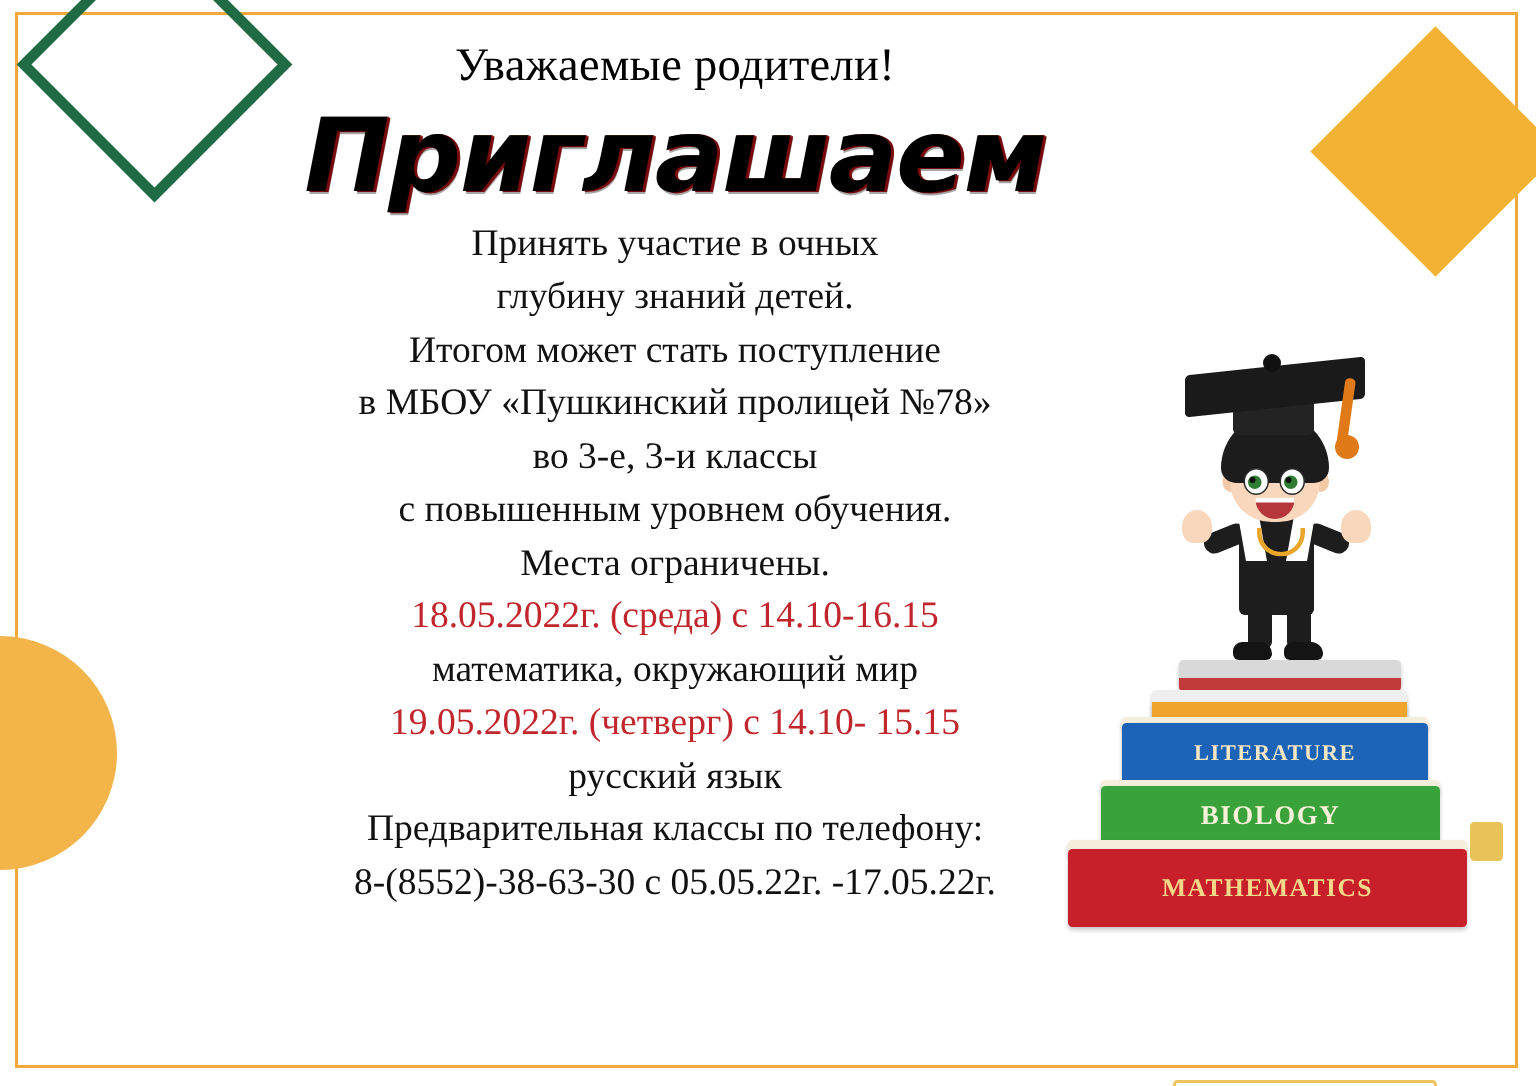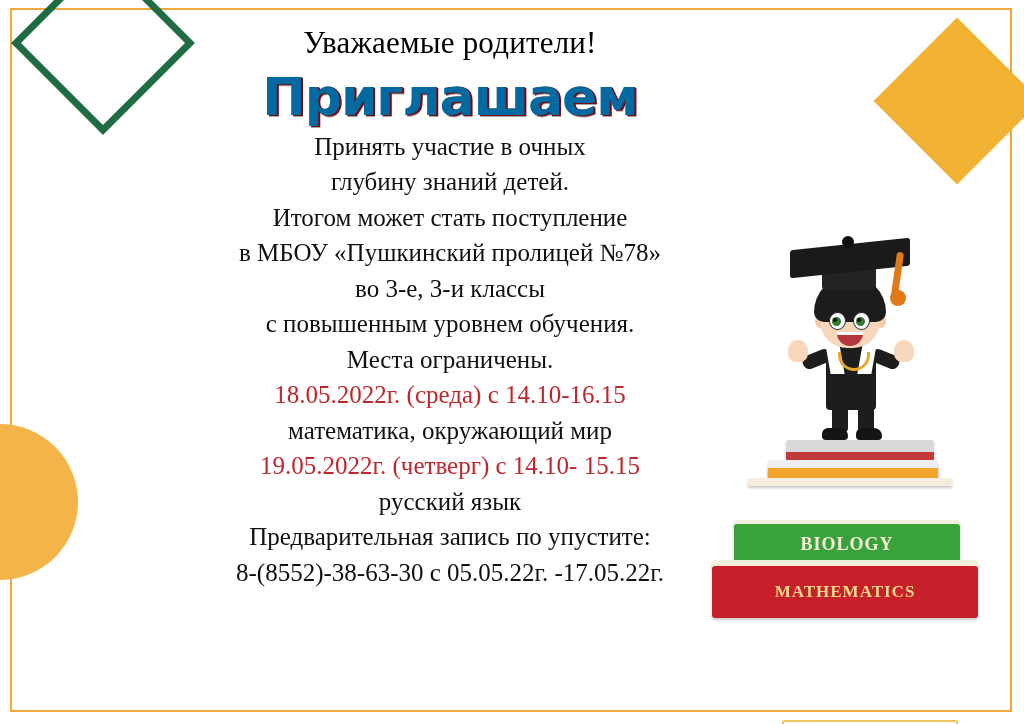--- a/index.html
+++ b/index.html
@@ -73,23 +73,24 @@
   .heading-1 {
     font-size: 31px;
     font-weight: normal;
     color: #000000;
     letter-spacing: 0.2px;
     margin: 0 0 2px 0;
     line-height: 1.25;
   }
   .heading-2 {
     font-family: "DejaVu Sans", sans-serif;
-    font-size: 52px;
+    font-size: 68px;
     font-weight: bold;
-    color: #0369a1;
+    font-style: italic;
+    color: #000000;
     margin: 8px 0 6px 0;
     line-height: 1.0;
     letter-spacing: -1px;
     text-shadow:
       1px 0 0 #7a0a0d,
       2px 1px 0 #7a0a0d,
       2px 2px 0 rgba(0,0,0,0.35);
   }
   .body-line {
     font-size: 25px;
@@ -275,21 +276,21 @@
     <p class="body-line">глубину знаний детей.</p>
     <p class="body-line">Итогом может стать поступление</p>
     <p class="body-line">в МБОУ «Пушкинский пролицей №78»</p>
     <p class="body-line">во 3-е, 3-и классы</p>
     <p class="body-line">с повышенным уровнем обучения.</p>
     <p class="body-line">Места ограничены.</p>
     <p class="body-line red">18.05.2022г. (среда) с 14.10-16.15</p>
     <p class="body-line">математика, окружающий мир</p>
     <p class="body-line red">19.05.2022г. (четверг) с 14.10- 15.15</p>
     <p class="body-line">русский язык</p>
-    <p class="body-line">Предварительная запись по упустите:</p>
+    <p class="body-line">Предварительная классы по телефону:</p>
     <p class="body-line">8-(8552)-38-63-30 с 05.05.22г. -17.05.22г.</p>
   </div>
 
   <div class="illustration">
 
     <div class="boy">
       <div class="arm-l"></div>
       <div class="arm-r"></div>
       <div class="hand-l"></div>
       <div class="hand-r"></div>
@@ -320,20 +321,25 @@
     </div>
 
     <div class="books">
       <div class="book book1"></div>
       <div class="book book1-edge"></div>
 
       <div class="book book2"></div>
       <div class="book book2-band"></div>
 
       <div class="book book3-top"></div>
+      <div class="book book3">
+        <div class="book3-orn-l"></div>
+        <div class="book3-orn-r"></div>
+        <span class="spine-label">LITERATURE</span>
+      </div>
 
       <div class="book book4-top"></div>
       <div class="book book4">
         <span class="spine-label">BIOLOGY</span>
       </div>
 
       <div class="book book5-top"></div>
       <div class="book book5">
         <div class="book5-plate"></div>
         <span class="spine-label">MATHEMATICS</span>

